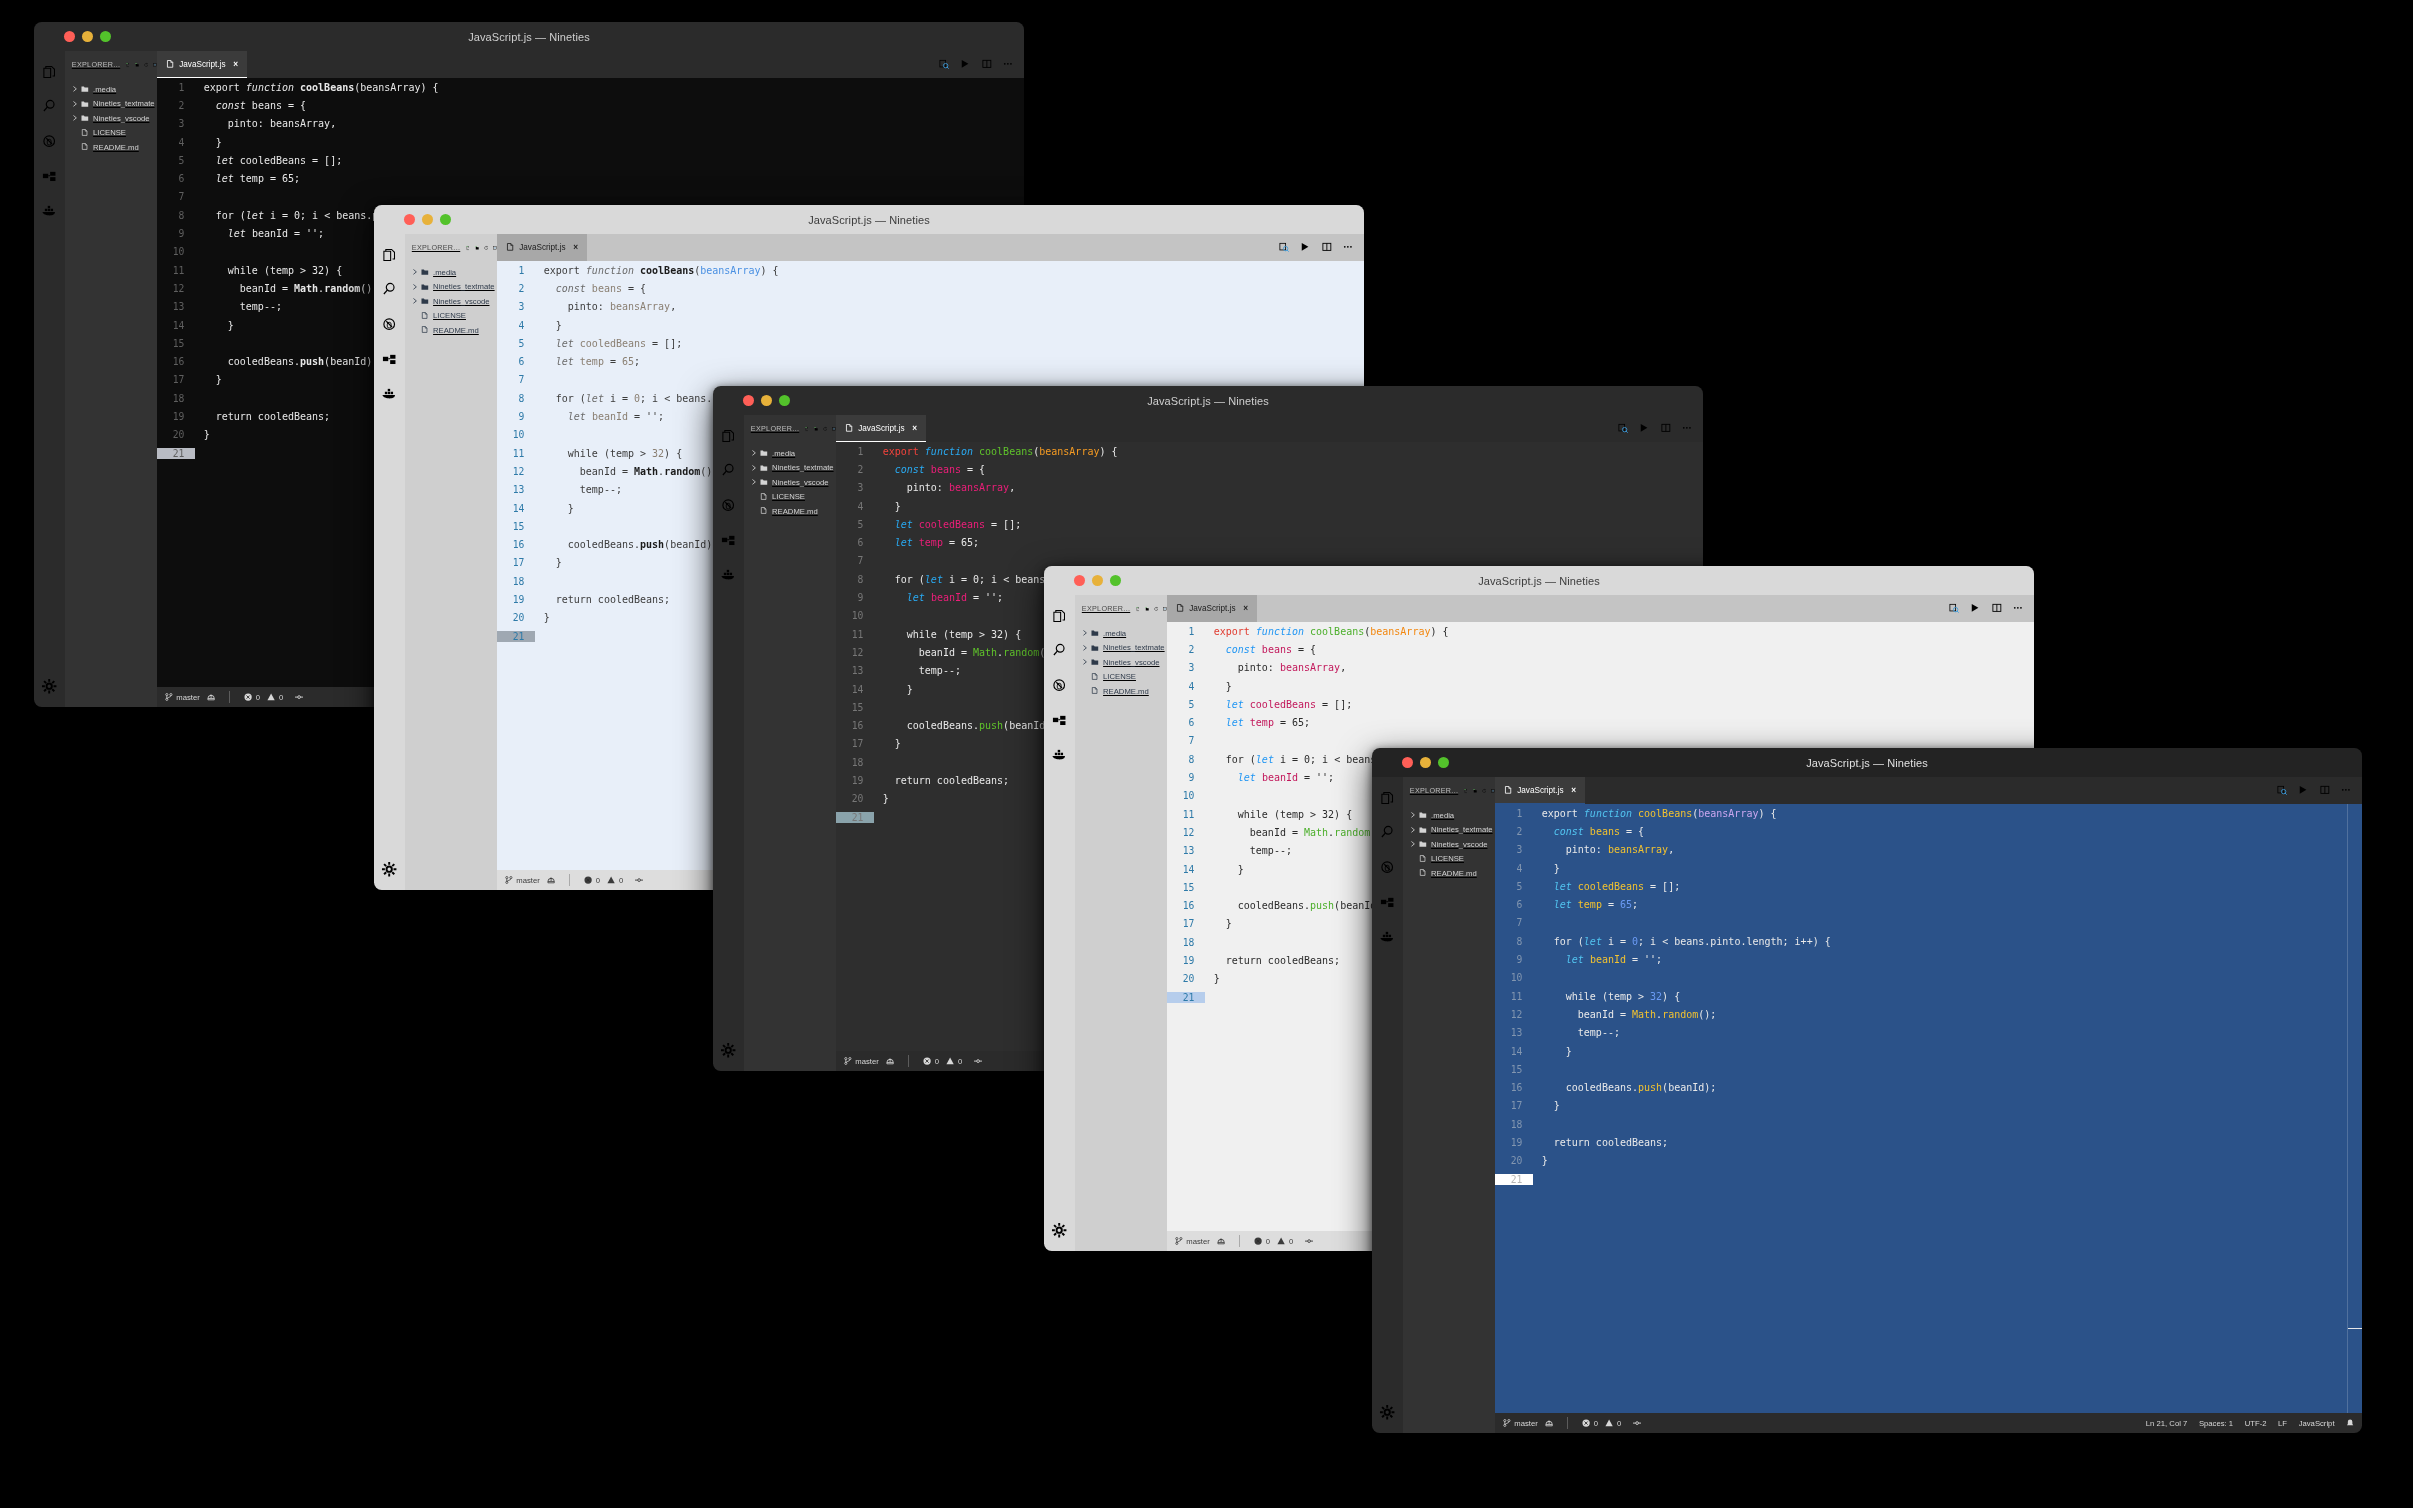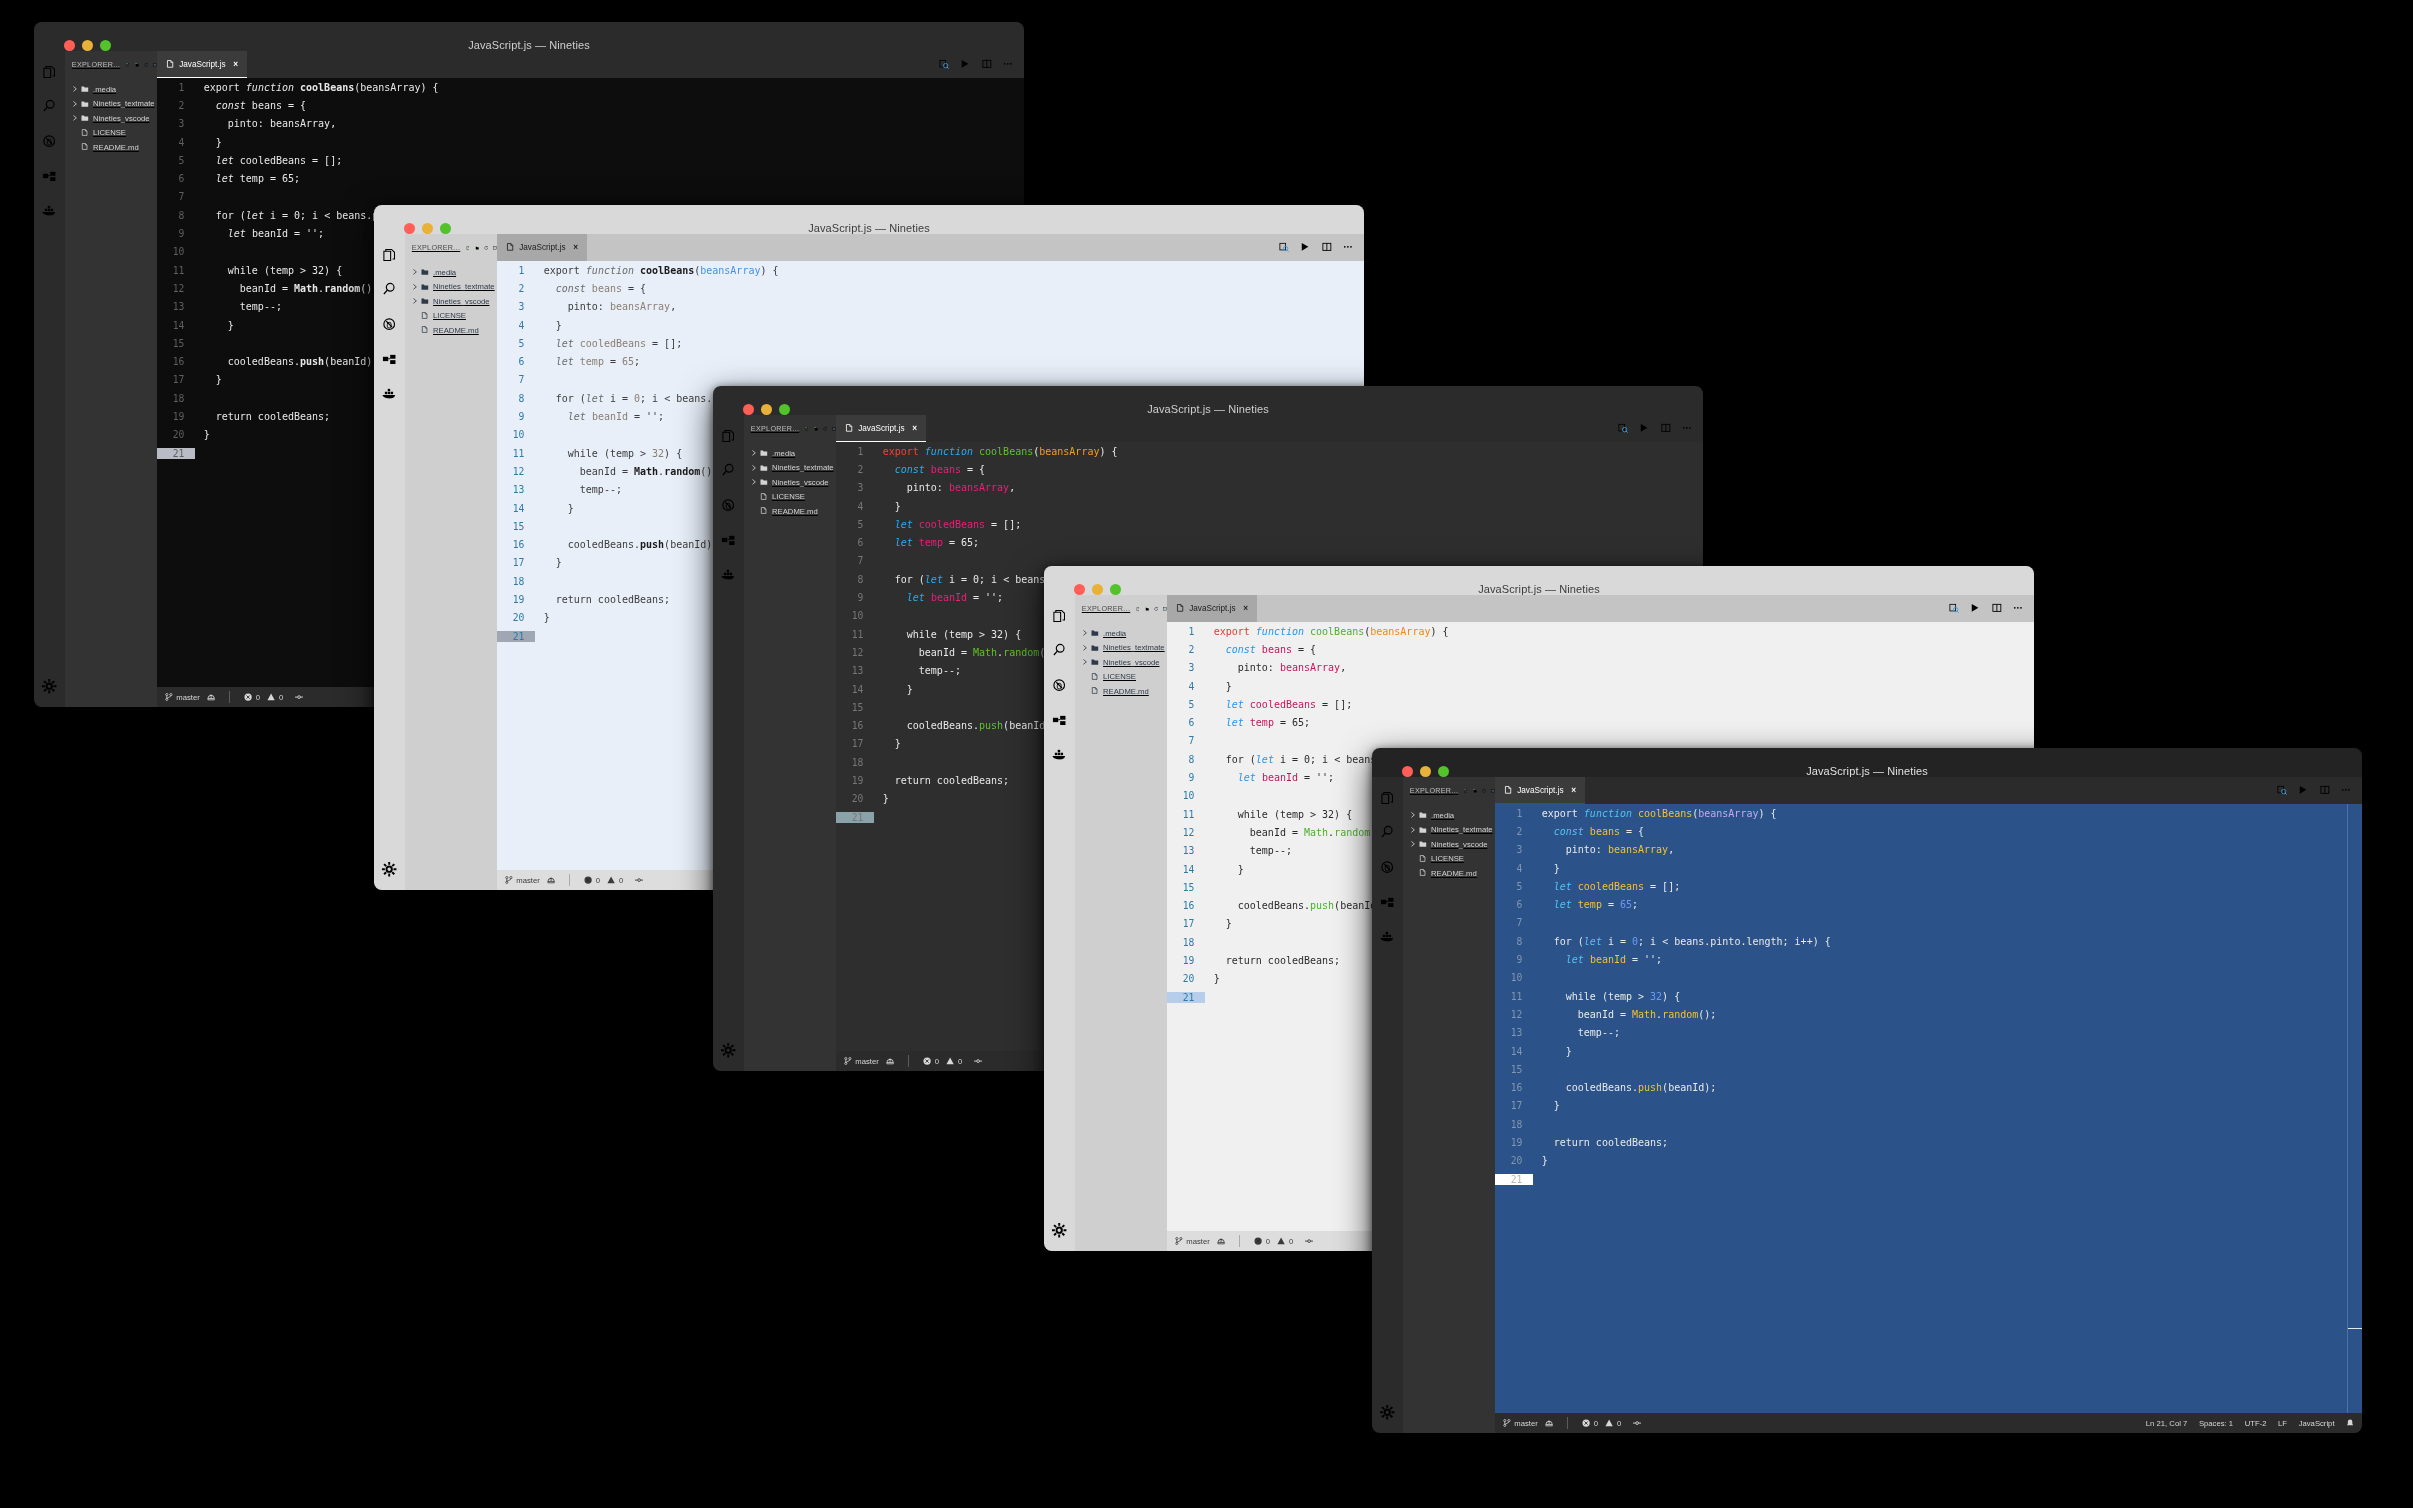--- a/index.html
+++ b/index.html
@@ -3,21 +3,21 @@
 <meta charset="utf-8">
 <style>
   html,body{margin:0;padding:0;background:#000;}
   body{width:2413px;height:1509px;position:relative;overflow:hidden;
        font-family:"Liberation Sans","DejaVu Sans",sans-serif;}
 
   
   .win{position:absolute;border-radius:7.7px;overflow:hidden;
        box-shadow:0 12.6px 34px rgba(0,0,0,.75), 0 2.9px 9.7px rgba(0,0,0,.6);
        display:flex;flex-direction:column;}
-  .titlebar{height:29px;flex:0 0 29px;display:flex;align-items:flex-end;
+  .titlebar{height:29px;flex:0 0 29px;display:flex;align-items:center;
             position:relative;padding-left:30px;}
   .lights{display:flex;gap:6.8px;align-items:center;}
   .light{width:11px;height:11px;border-radius:50%;}
   .l-red{background:#ff5f57}.l-yel{background:#e7b13a}.l-grn{background:#53c22b}
   .wtitle{position:absolute;left:0;right:0;text-align:center;font-size:11px;
           letter-spacing:0.1px;pointer-events:none;}
   .body{flex:1 1 auto;display:flex;min-height:0;}
   .activitybar{width:31px;flex:0 0 31px;display:flex;flex-direction:column;
                align-items:center;padding-top:12.6px;gap:18.3px;}
   .abar-bottom{margin-top:auto;margin-bottom:12.6px;}

